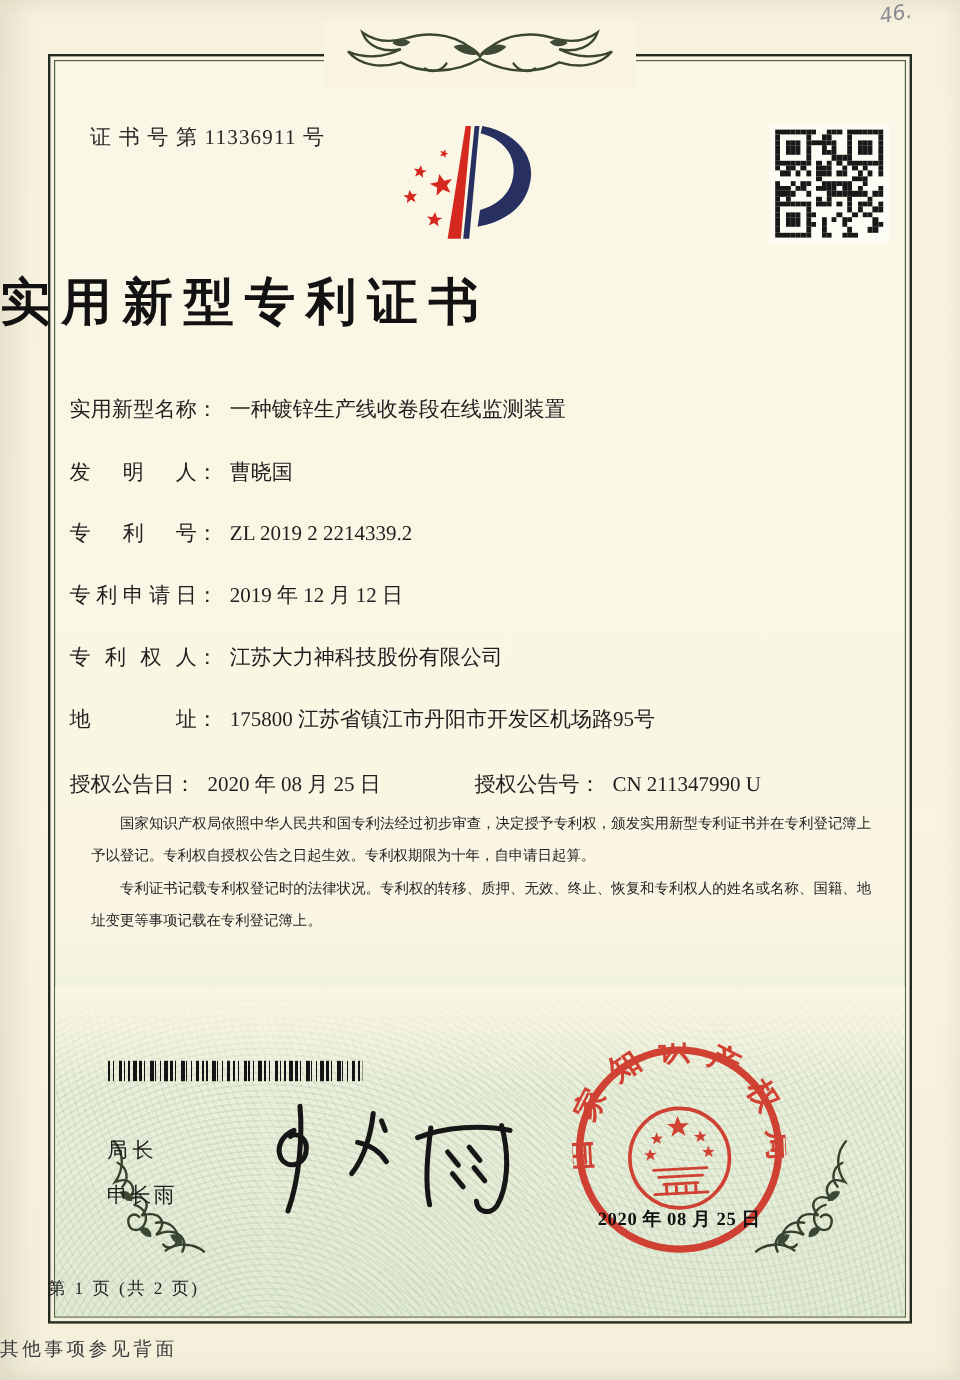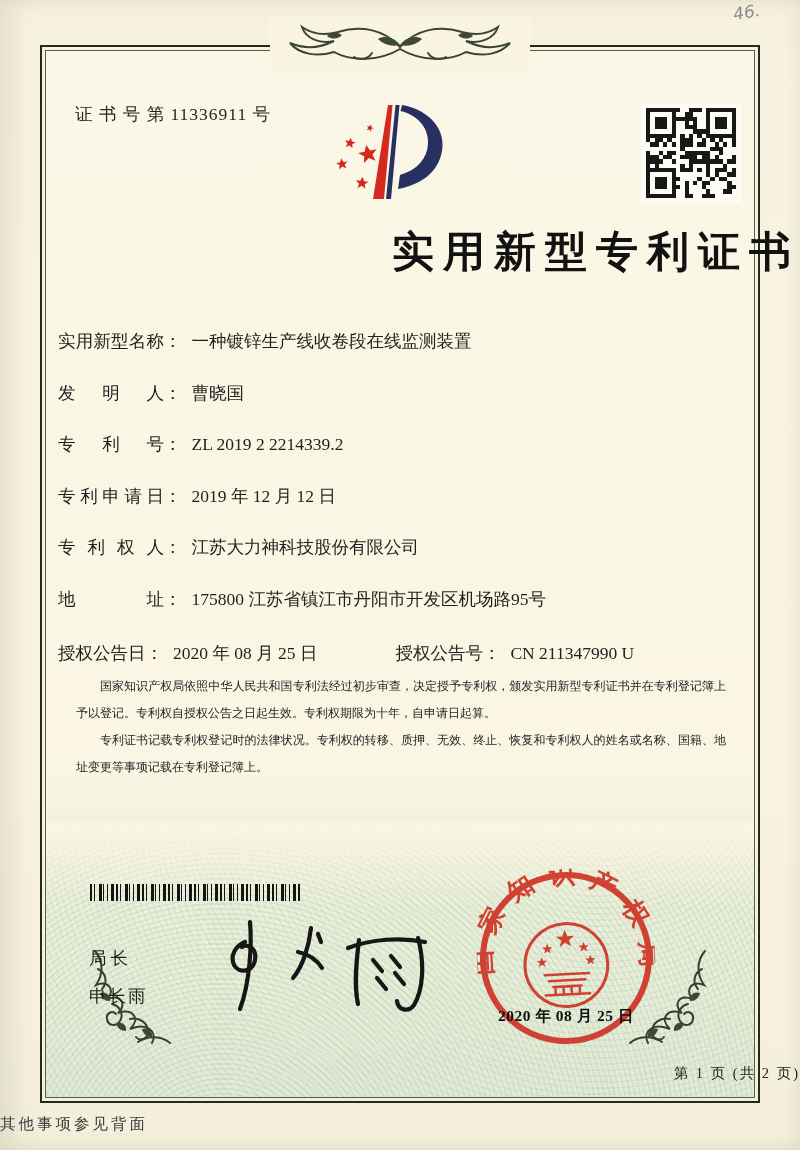--- a/index.html
+++ b/index.html
@@ -47,21 +47,21 @@
   }
   .logo { position:absolute; left:328px; top:97px; width:150px; height:112px; }
   .qr {
     position:absolute; left:641px; top:103px; width:100px; height:100px;
     background:#fdfcf4; padding:5px;
     display:grid; grid-template-columns:repeat(21,1fr); grid-template-rows:repeat(21,1fr);
   }
   .qr div.on { background:#181818; }
   .title {
     position:absolute; left:0; right:0; top:224px;
-    text-align:right; font-size:42px; font-weight:bold;
+    text-align:left; font-size:42px; font-weight:bold;
     letter-spacing:9px; color:#121212;
   }
   
   .fields { position:absolute; left:58px; top:329px; right:60px; font-size:17.5px; }
   .field-row { height:51.6px; white-space:nowrap; }
   .f-label {
     display:inline-block; width:106px;
     text-align:justify; text-align-last:justify;
     vertical-align:top;
   }
@@ -90,21 +90,21 @@
   .director-title { position:absolute; left:89px; top:946px; font-size:17.5px; letter-spacing:4px; }
   .director-name  { position:absolute; left:89px; top:984px; font-size:17.5px; letter-spacing:2px; }
   .signature { position:absolute; left:205px; top:916px; width:225px; height:96px; }
   .seal { position:absolute; left:477px; top:869px; width:178px; height:178px; transform:rotate(-3deg); opacity:.93; }
   .seal-date {
     position:absolute; left:478px; top:1006px; width:176px;
     text-align:center; font-size:15.5px; font-weight:bold; color:#101010; letter-spacing:.5px;
   }
   .page-info {
     position:absolute; left:0; right:0; top:1064px;
-    text-align:right; font-size:14.5px; letter-spacing:2px; color:#222;
+    text-align:left; font-size:14.5px; letter-spacing:2px; color:#222;padding-left:40px;
   }
   .back-note {
     position:absolute; left:0; right:0; top:1114px;
     text-align:left; font-size:15.5px; letter-spacing:3px; color:#3a3a3a;
   }
   .annotation {
     position:absolute; left:733px; top:2px;
     font-size:17px; color:#8a8a92; transform:rotate(-10deg);
     font-family:"DejaVu Sans","Liberation Sans",sans-serif; font-style:italic;
   }

